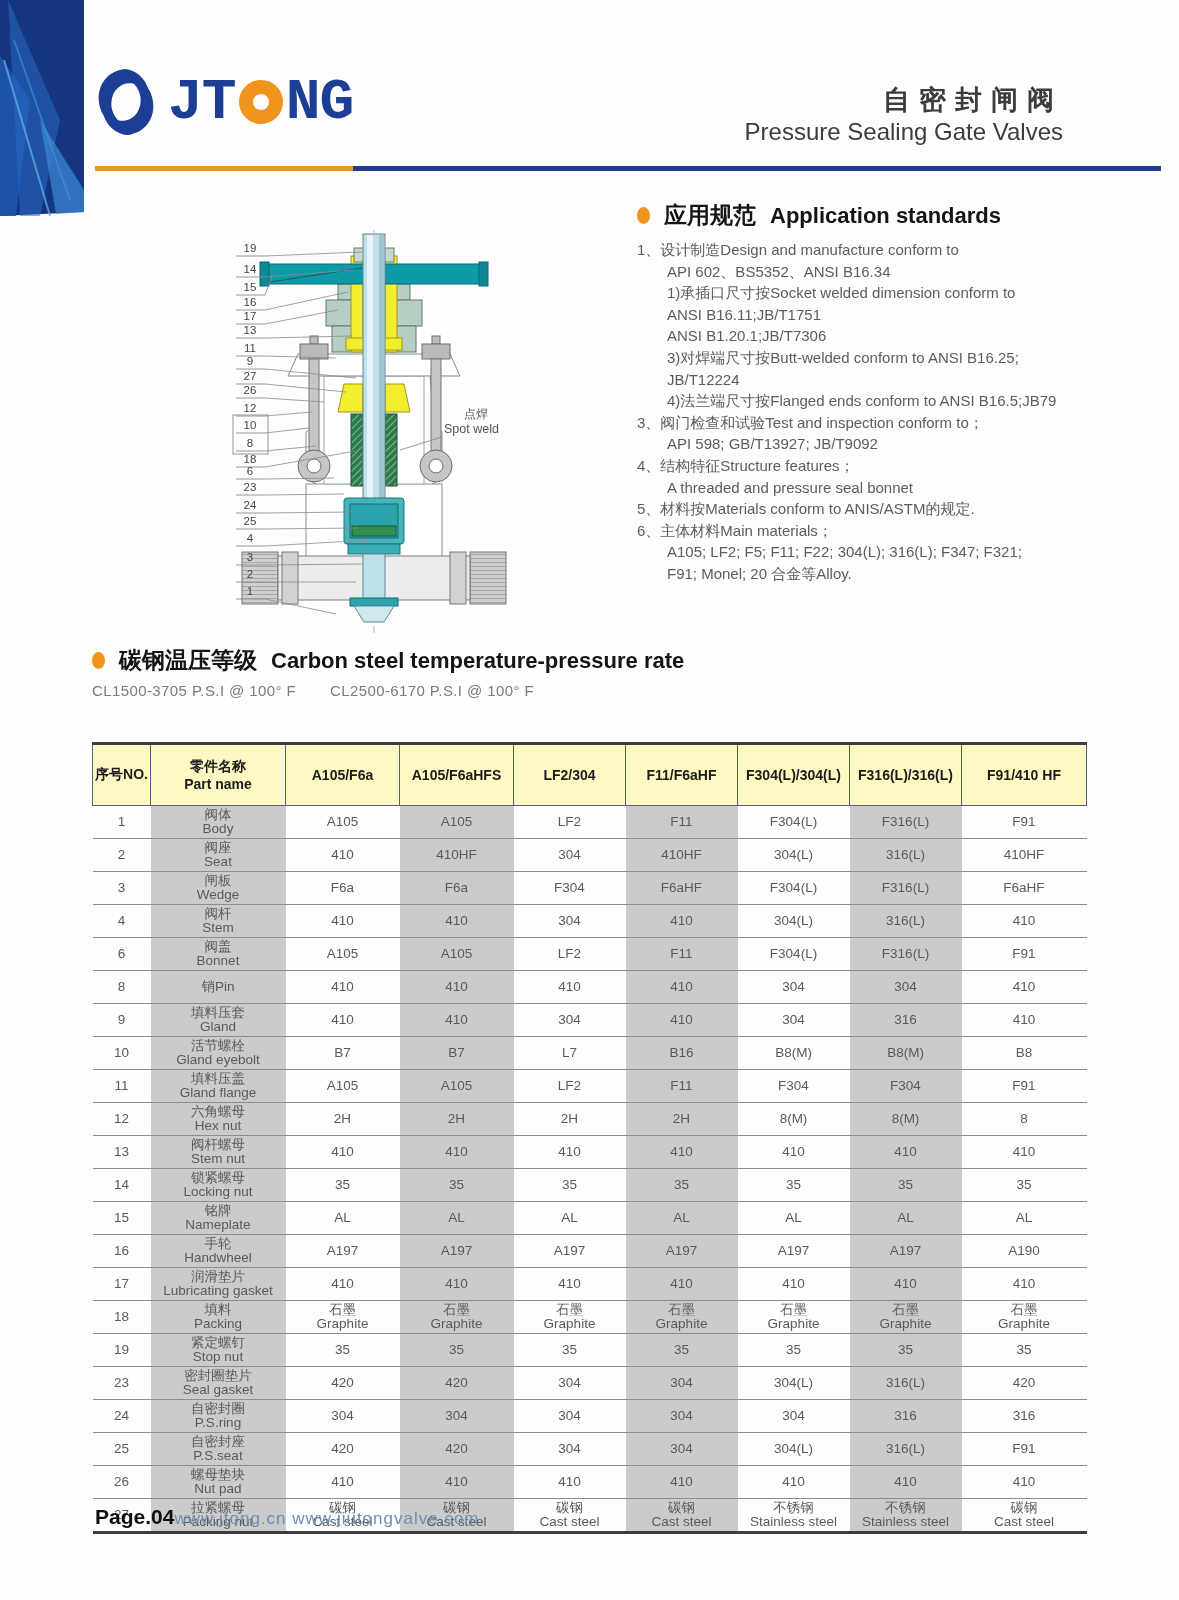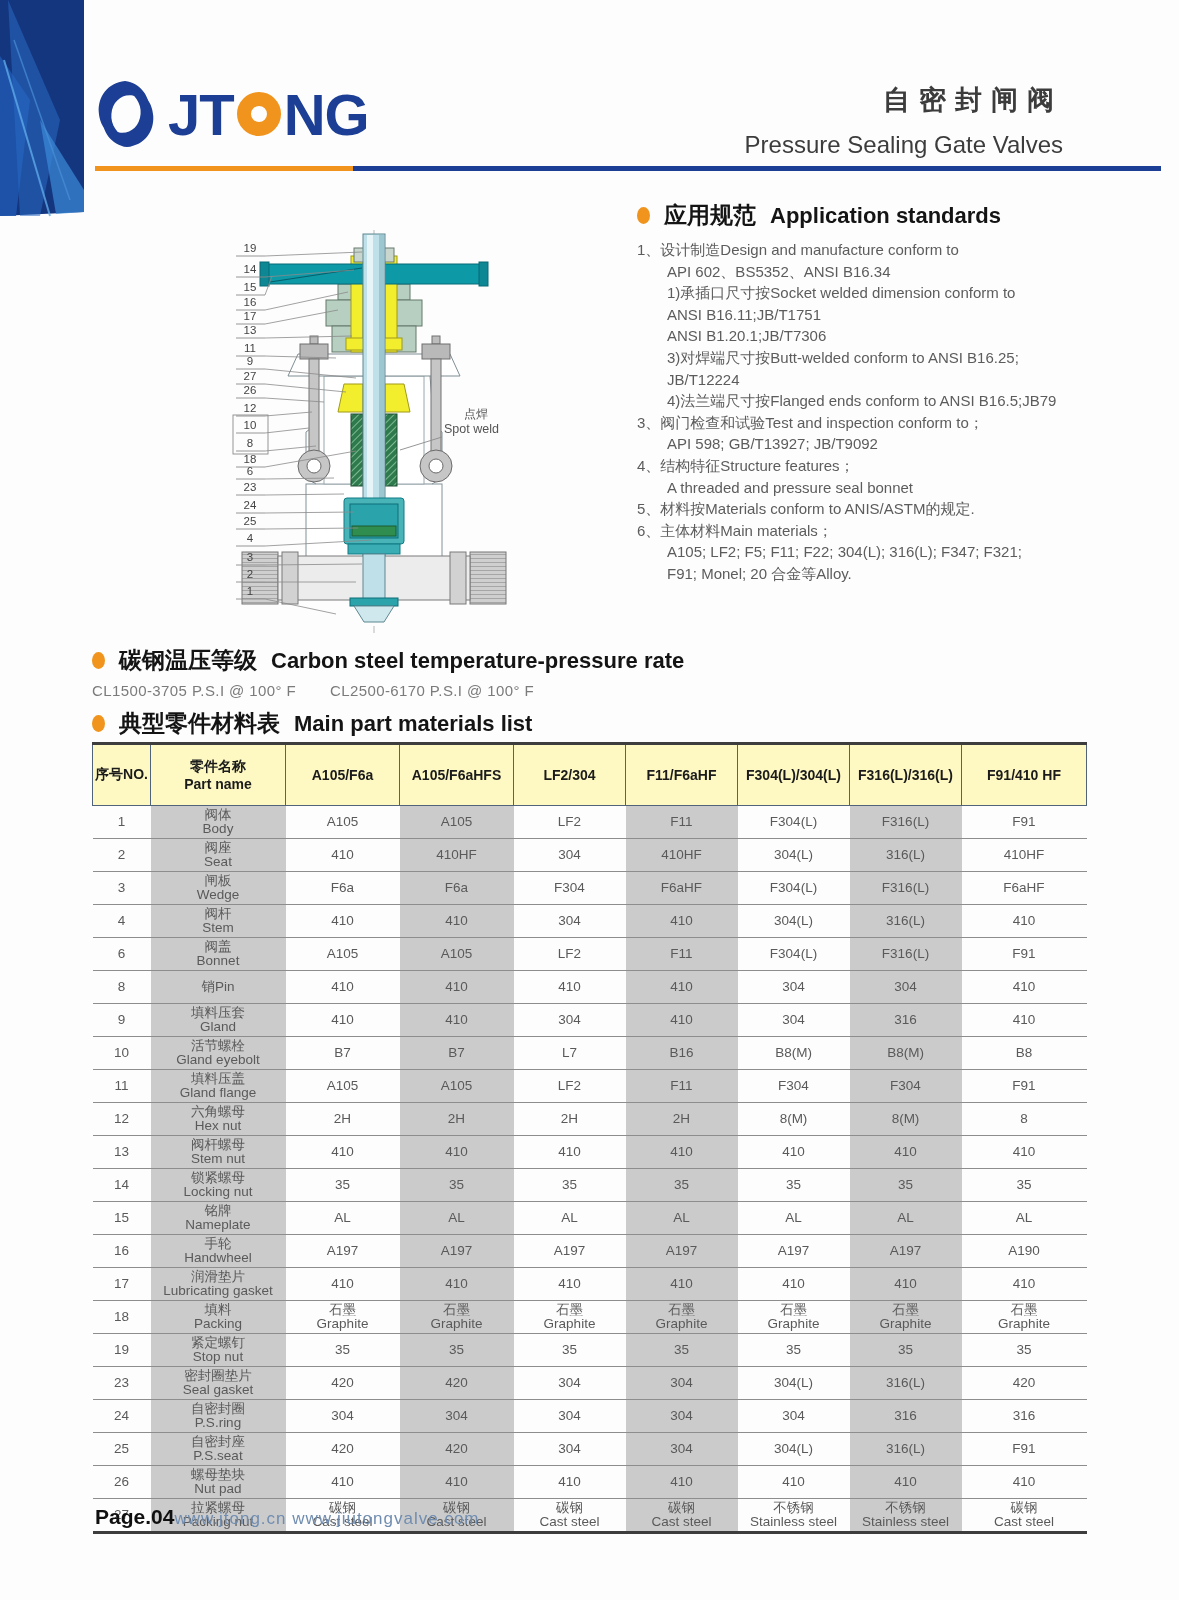--- a/index.html
+++ b/index.html
@@ -5,26 +5,26 @@
   html,body{margin:0;padding:0;background:#9aa0a6;}
   .page{
     position:relative; width:1179px; height:1600px; margin:0 auto;
     background:#fdfdfd; overflow:hidden;
     font-family:"Liberation Sans", sans-serif; color:#444;
     border-right:2px solid #c8cbd0;
   }
   
   .corner{position:absolute;left:0;top:0;}
   
-  .logo{position:absolute;left:90px;top:74px;display:flex;}
+  .logo{position:absolute;left:90px;top:62px;display:flex;font-family:Liberation Mono, monospace;}
   .logo-text{display:flex;align-items:center;font-weight:800;font-size:58px;color:#1c3e94;letter-spacing:-1px;margin-left:6px;}
   .logo-o{display:inline-block;width:16px;height:16px;border:14px solid #f0941d;border-radius:50%;margin:0 3px;}
   
   .hdr-zh{position:absolute;top:82px;right:116px;font-size:27px;font-weight:700;letter-spacing:9px;color:#3c3c3c;}
-  .hdr-en{position:absolute;top:118px;right:116px;font-size:24px;font-weight:400;color:#3c3c3c;margin-top:13px;}
+  .hdr-en{position:absolute;top:118px;right:116px;font-size:24px;font-weight:400;color:#3c3c3c;}
   .rule-orange{position:absolute;left:95px;top:166px;width:258px;height:5px;background:#f0941d;}
   .rule-blue{position:absolute;left:353px;top:166px;width:808px;height:5px;background:#1c3e94;}
   
   .sec-title{display:flex;align-items:center;gap:14px;font-weight:700;color:#141414;}
   .bullet{width:13px;height:17px;border-radius:50%;background:#f0941d;flex:0 0 auto;}
   .sec-title .zh{font-size:23px;}
   .sec-title .en{font-size:22px;}
   
   .app{position:absolute;left:637px;top:200px;width:535px;}
   .app-lines{margin-top:8px;}
@@ -274,25 +274,20 @@
     <div class="sec-title">
       <span class="bullet"></span>
       <span class="zh">碳钢温压等级</span>
       <span class="en">Carbon steel temperature-pressure rate</span>
     </div>
     <div class="temp-vals">
       <span>CL1500-3705 P.S.I @ 100° F</span><span>CL2500-6170 P.S.I @ 100° F</span>
     </div>
   </div>
 
-  <div class="mat-title sec-title">
-    <span class="bullet"></span>
-    <span class="zh">典型零件材料表</span>
-    <span class="en">Main part materials list</span>
-  </div>
 
   <table class="mat" id="mat-table">
       <colgroup>
         <col style="width: 58px;">
         <col style="width: 135px;">
         <col style="width: 114px;">
         <col style="width: 114px;">
         <col style="width: 112px;">
         <col style="width: 112px;">
         <col style="width: 112px;">

